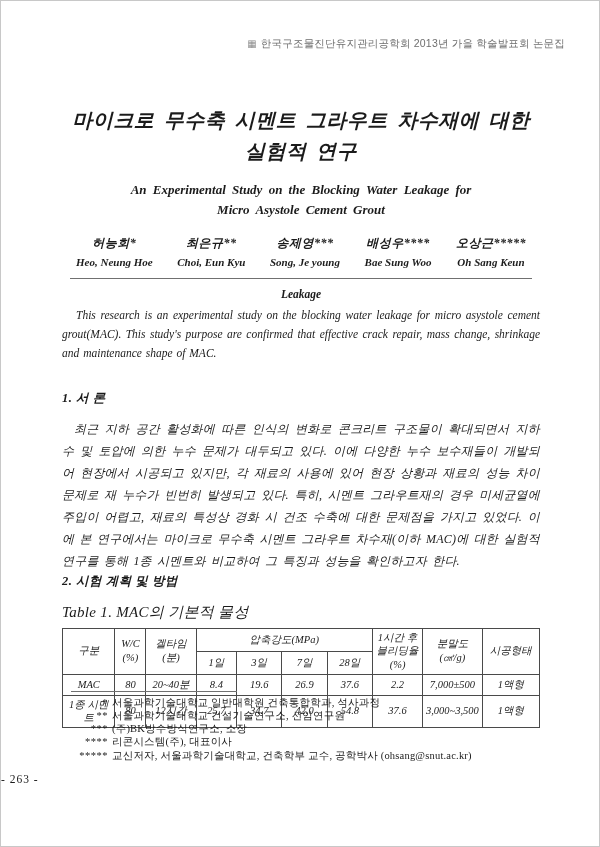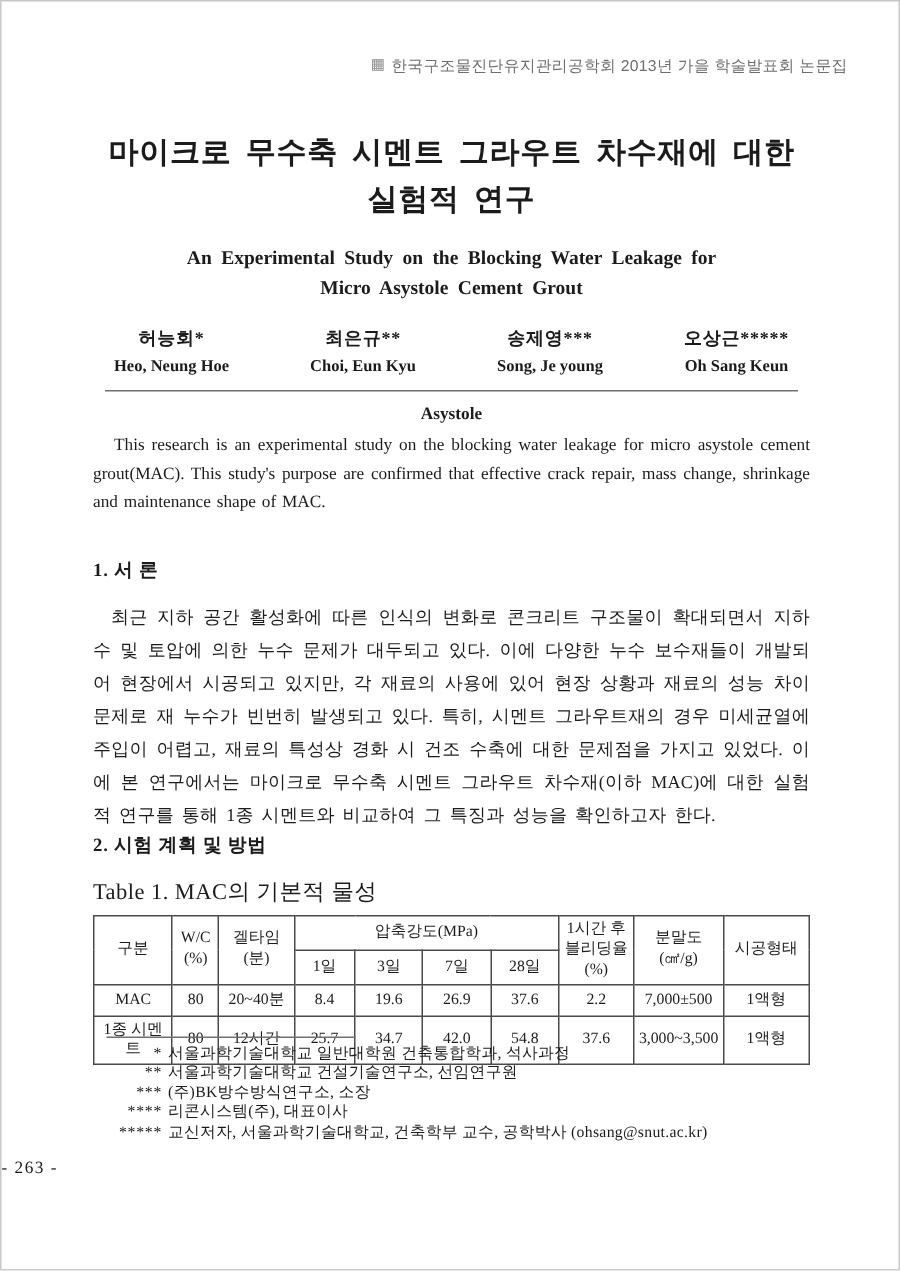--- a/index.html
+++ b/index.html
@@ -25,23 +25,24 @@
     letter-spacing: 0.2px;
     display: flex;
     align-items: center;
     gap: 4px;
     font-family: "Liberation Sans", "DejaVu Sans", sans-serif;
   }
   .logo-glyph { font-size: 10px; color: #8a8a8a; line-height: 1; }
 
   .content {
     position: absolute;
-    top: 86px;
+    top: 104px;
     left: 61px;
     width: 478px;
+    font-style: italic;
   }
   .title-kr {
     text-align: center;
     font-size: 20px;
     font-weight: bold;
     line-height: 1.55;
     letter-spacing: 0.5px;
     word-spacing: 4px;
   }
   .title-en {
@@ -186,28 +187,32 @@
       </div>
       <div class="author">
         <div class="author-kr">최은규**</div>
         <div class="author-en">Choi, Eun Kyu</div>
       </div>
       <div class="author">
         <div class="author-kr">송제영***</div>
         <div class="author-en">Song, Je young</div>
       </div>
       <div class="author">
+        <div class="author-kr">배성우****</div>
+        <div class="author-en">Bae Sung Woo</div>
+      </div>
+      <div class="author">
         <div class="author-kr">오상근*****</div>
         <div class="author-en">Oh Sang Keun</div>
       </div>
     </div>
 
     <hr class="author-rule">
 
-    <div class="abstract-heading">Asystole</div>
+    <div class="abstract-heading">Leakage</div>
     <div class="abstract-text">This research is an experimental study on the blocking water leakage for micro asystole cement grout(MAC). This study's purpose are confirmed that effective crack repair, mass change, shrinkage and maintenance shape of MAC.</div>
 
     <div class="section-heading section-1-heading">1. 서  론</div>
     <div class="section-1-body">최근 지하 공간 활성화에 따른 인식의 변화로 콘크리트 구조물이 확대되면서 지하수 및 토압에 의한 누수 문제가 대두되고 있다. 이에 다양한 누수 보수재들이 개발되어 현장에서 시공되고 있지만, 각 재료의 사용에 있어 현장 상황과 재료의 성능 차이 문제로 재 누수가 빈번히 발생되고 있다. 특히, 시멘트 그라우트재의 경우 미세균열에 주입이 어렵고, 재료의 특성상 경화 시 건조 수축에 대한 문제점을 가지고 있었다. 이에 본 연구에서는 마이크로 무수축 시멘트 그라우트 차수재(이하 MAC)에 대한 실험적 연구를 통해 1종 시멘트와 비교하여 그 특징과 성능을 확인하고자 한다.</div>
 
     <div class="section-heading section-2-heading">2. 시험 계획 및 방법</div>
 
     <div class="table-caption">Table 1. MAC의 기본적 물성</div>
 
     <table class="props">

